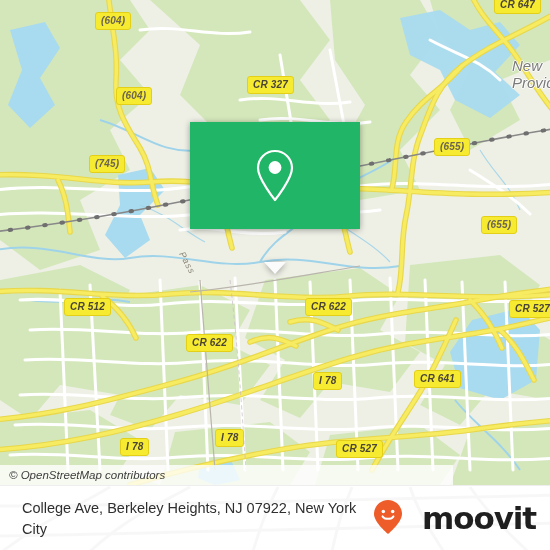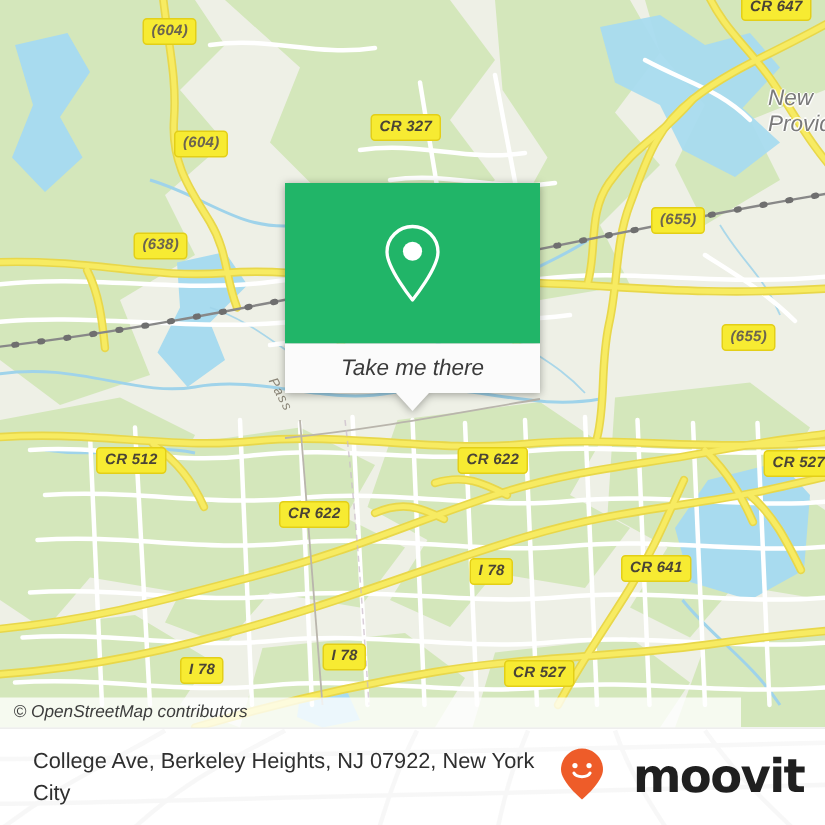--- a/index.html
+++ b/index.html
@@ -115,21 +115,21 @@
     border-left: 11px solid transparent;
     border-right: 11px solid transparent;
     border-top: 12px solid #fbfbfb;
   }
 
   
   #attribution {
     position: absolute;
     left: 0;
     top: 465px;
-    width: 494px;
+    width: 453px;
     height: 20px;
     background: rgba(255,255,255,.78);
     display: flex;
     align-items: center;
     box-sizing: border-box;
     padding-left: 9px;
   }
   #attribution-text {
     color: #3d3d3d;
     font-family: "Liberation Sans", sans-serif;
@@ -333,21 +333,21 @@
         <path d="M660,300 C640,340 620,380 600,470" fill="none" stroke="#c9b9c9" stroke-width="1" stroke-dasharray="4 3" opacity=".7"></path>
       </g>
     </svg>
 
     <div id="shields">
         <div class="shield" style="left: 494px; top: -4px;">CR 647</div>
         <div class="shield mute" style="left: 95px; top: 12px;">(604)</div>
         <div class="shield" style="left: 247px; top: 76px;">CR 327</div>
         <div class="shield mute" style="left: 116px; top: 87px;">(604)</div>
         <div class="shield mute" style="left: 434px; top: 138px;">(655)</div>
-        <div class="shield mute" style="left: 89px; top: 155px;">(638)</div>
+        <div class="shield mute" style="left: 89px; top: 155px;">(745)</div>
         <div class="shield mute" style="left: 481px; top: 216px;">(655)</div>
         <div class="shield" style="left: 16px; top: 298px; margin-left: 48px;">CR 512</div>
         <div class="shield" style="left: 305px; top: 298px;">CR 622</div>
         <div class="shield" style="left: 509px; top: 300px;">CR 527</div>
         <div class="shield" style="left: 186px; top: 334px;">CR 622</div>
         <div class="shield" style="left: 313px; top: 372px;">I 78</div>
         <div class="shield" style="left: 414px; top: 370px; text-align: right;">CR 641</div>
         <div class="shield" style="left: 215px; top: 429px;">I 78</div>
         <div class="shield" style="left: 336px; top: 440px;">CR 527</div>
         <div class="shield" style="left: 120px; top: 438px;">I 78</div>
@@ -361,23 +361,20 @@
     <div class="street-label" id="street-passaic" style="left:186px; top:250px; transform: rotate(62deg); transform-origin: left top;">Pass</div>
 
     <div id="popup">
       <div id="popup-top">
         <span id="popup-pin">
           <svg width="44" height="56" viewBox="0 0 44 56" aria-hidden="true">
             <path d="M22 3 C12.6 3 5 10.6 5 20 C5 31 22 52 22 52 C22 52 39 31 39 20 C39 10.6 31.4 3 22 3 Z" fill="none" stroke="#ffffff" stroke-width="2.2" stroke-linejoin="round"></path>
             <circle cx="22" cy="19.5" r="6.4" fill="#ffffff"></circle>
           </svg>
         </span>
-      </div>
-      <div id="popup-bottom">
-        <span id="popup-label">Take me there</span>
       </div>
       <div id="popup-tail"></div>
     </div>
 
     <div id="attribution">
       <span id="attribution-text">© OpenStreetMap contributors</span>
     </div>
   </div>
 
   <div id="footer">

